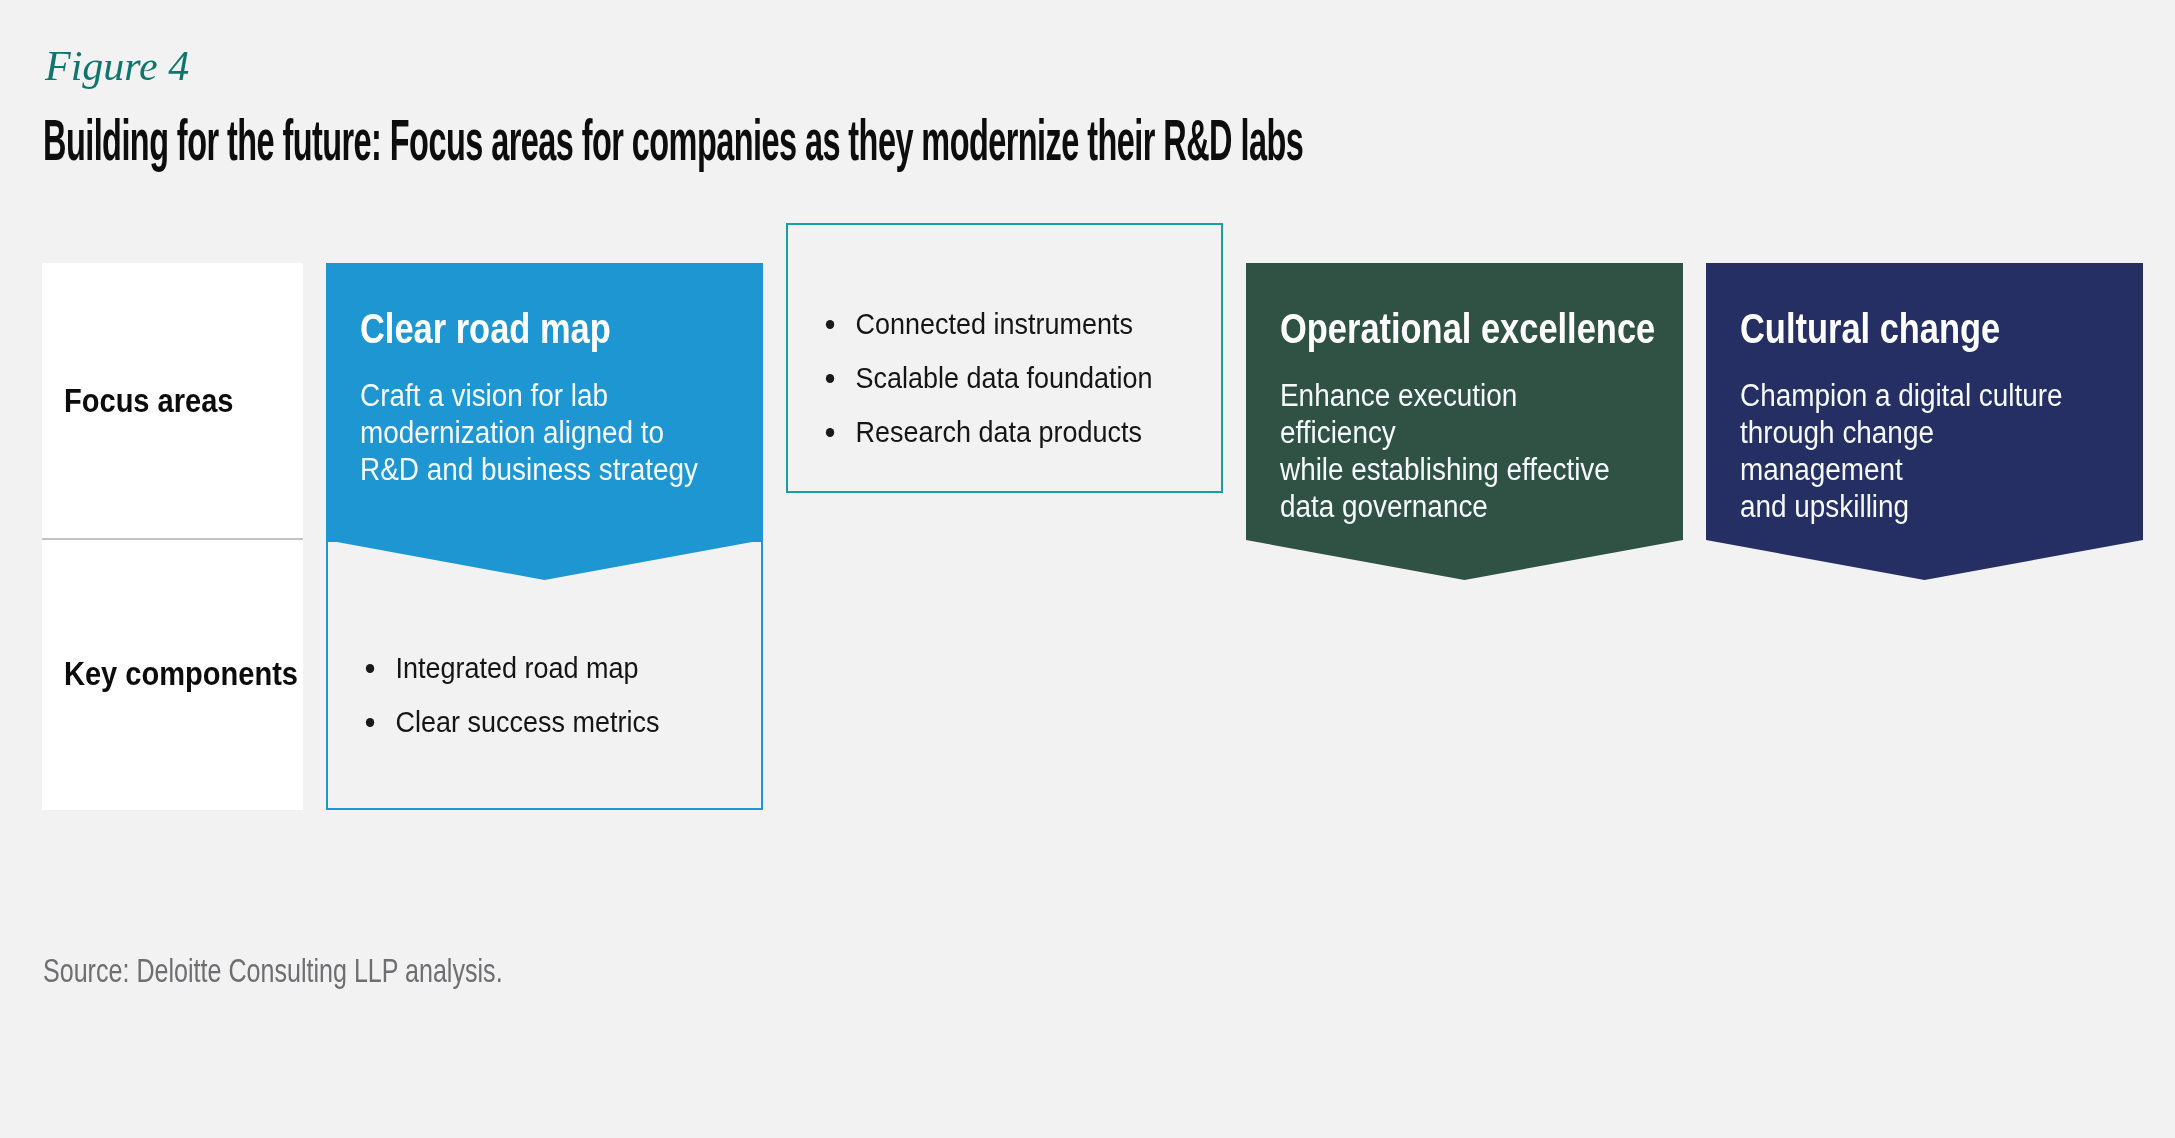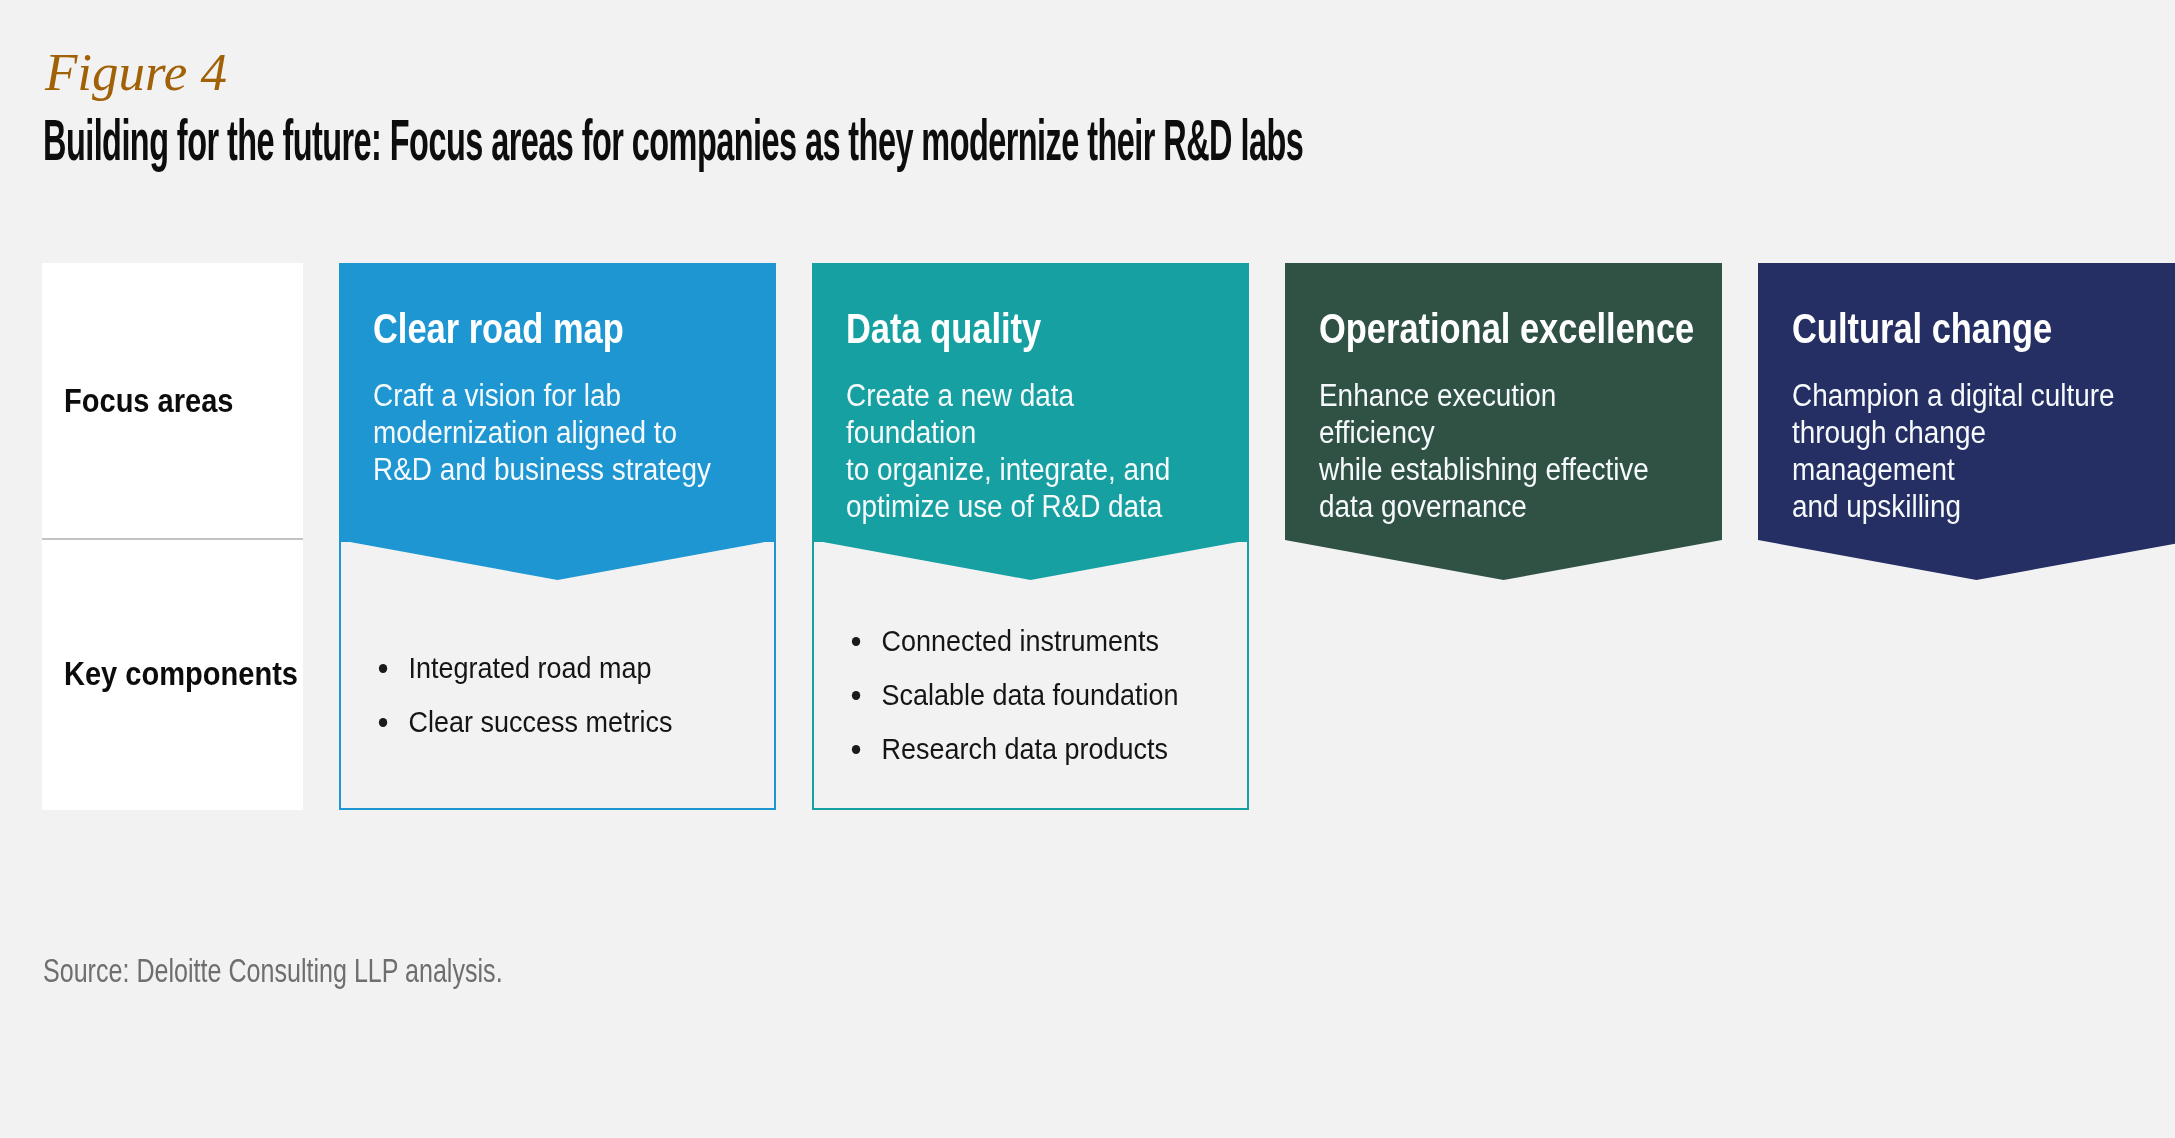--- a/index.html
+++ b/index.html
@@ -1,35 +1,35 @@
 <!DOCTYPE html>
 <html><head>
 <meta charset="utf-8">
 <style>
   html,body{margin:0;padding:0;}
   body{background:#f2f2f3;font-family:"Liberation Sans",sans-serif;}
   .page{position:relative;width:2175px;height:1138px;background:#f2f2f3;overflow:hidden;}
 
   
   .figure-label{position:absolute;left:45px;top:42px;font-family:"Liberation Serif",serif;
-    font-style:italic;font-size:53px;color:#a16207;}
+    font-style:italic;font-size:42px;color:#0f766e;}
   .figure-title{position:absolute;left:43px;top:106px;font-size:58px;font-weight:800;
     color:#0d0d0d;letter-spacing:-1px;white-space:nowrap;
     transform:scaleX(0.56);transform-origin:left top;}
 
   
   .matrix{position:absolute;left:42px;top:263px;display:flex;}
   .label-col{width:261px;background:#ffffff;display:flex;flex-direction:column;}
   .label-cell{display:flex;align-items:center;padding-left:22px;box-sizing:border-box;}
   .label-cell.r1{height:277px;border-bottom:2px solid #c3c3c5;}
   .label-cell.r2{height:268px;}
   .row-label{font-size:33px;font-weight:bold;color:#0c0c0c;white-space:nowrap;
     transform:scaleX(0.88);transform-origin:left center;}
 
-  .col{width:437px;margin-left:36px;position:relative;}
+  .col{width:437px;margin-left:23px;position:relative;}
   .banner{position:relative;z-index:2;height:317px;background:var(--accent,#888);
     clip-path:polygon(0 0,100% 0,100% 277px,50% 100%,0 277px);
     box-sizing:border-box;padding:42px 26px 0 34px;}
   .banner-title{font-size:42px;font-weight:bold;color:#ffffff;white-space:nowrap;
     transform:scaleX(0.82);transform-origin:left top;}
   .banner-desc{margin-top:24px;font-size:31px;line-height:37px;color:#f6fafc;
     white-space:pre-line;transform:scaleX(0.90);transform-origin:left top;}
 
   .key-box{position:relative;z-index:1;margin-top:-40px;height:270px;box-sizing:border-box;
     border:2px solid var(--accent,#888);background:#f2f2f3;}
@@ -80,26 +80,20 @@
       </div>
       <div class="key-box">
         <ul class="bullets">
             <li>Integrated road map</li>
             <li>Clear success metrics</li>
           </ul>
       </div>
     </div>
 
     <div class="col" style="--accent: #17a0a2;">
-      <div class="banner">
-        <div class="banner-title">Data quality</div>
-        <div class="banner-desc">Create a new data foundation
-to organize, integrate, and
-optimize use of R&amp;D data</div>
-      </div>
       <div class="key-box">
         <ul class="bullets">
             <li>Connected instruments</li>
             <li>Scalable data foundation</li>
             <li>Research data products</li>
           </ul>
       </div>
     </div>
 
     <div class="col" style="--accent: #2f5245;">

